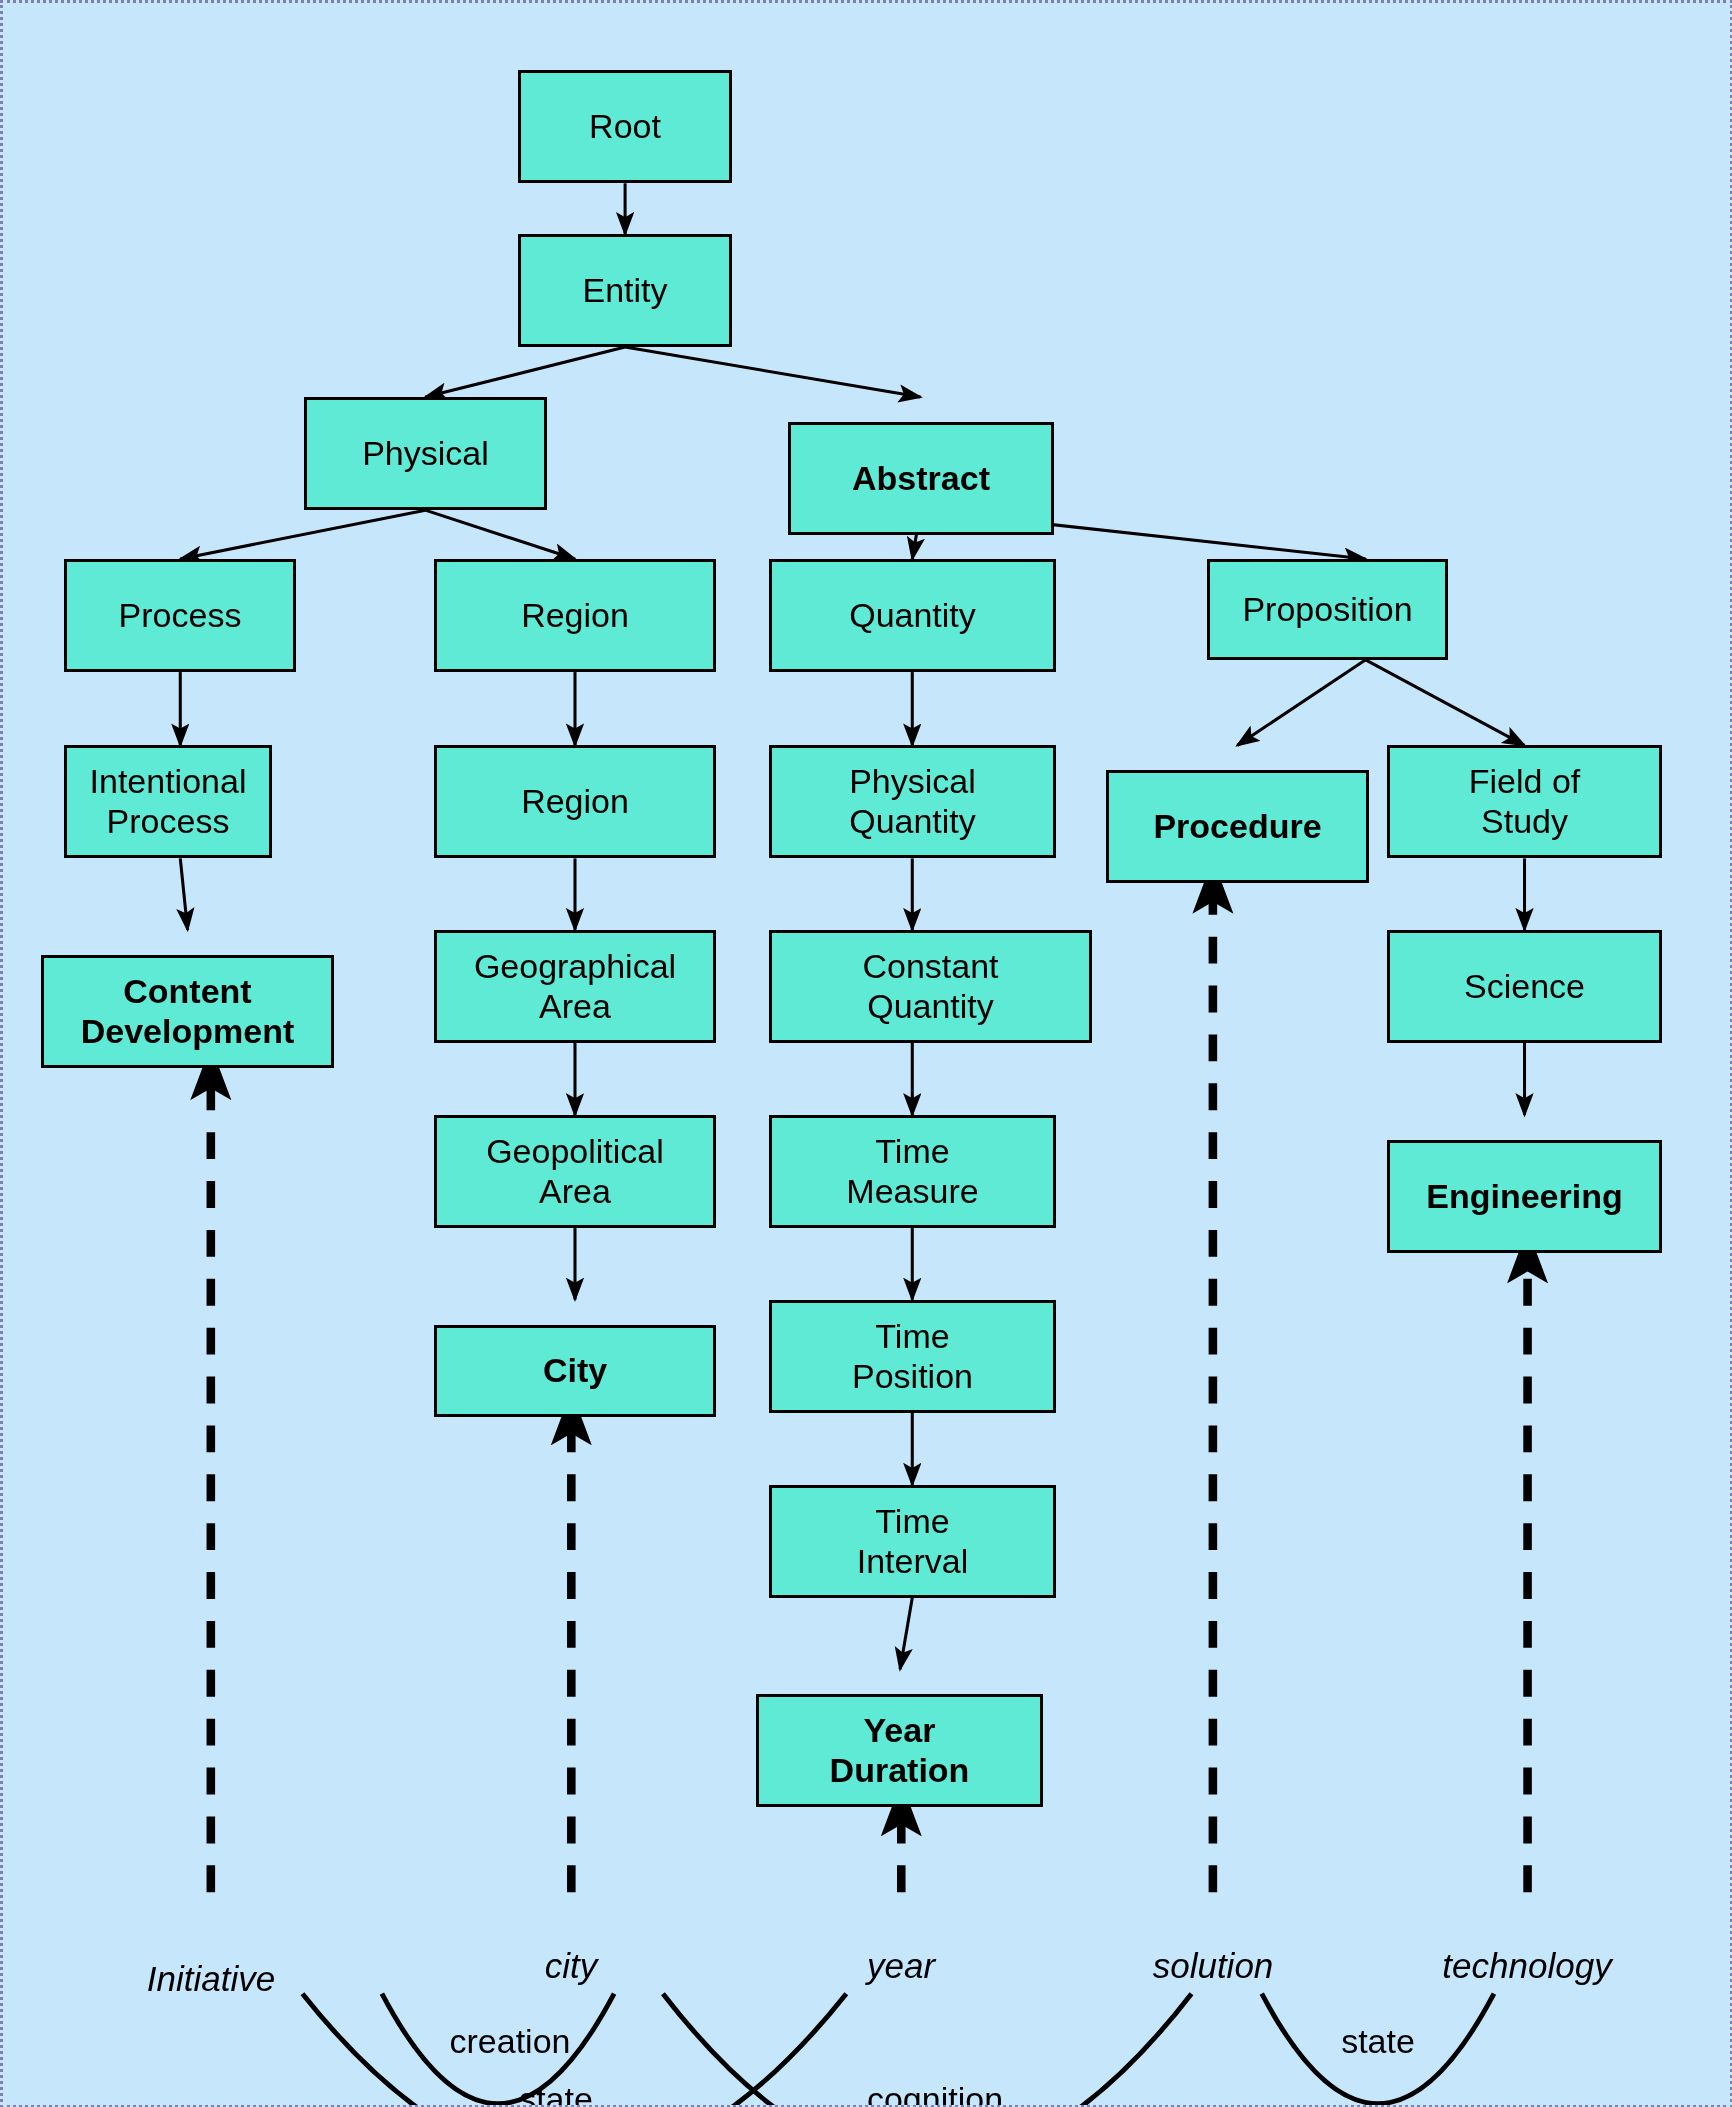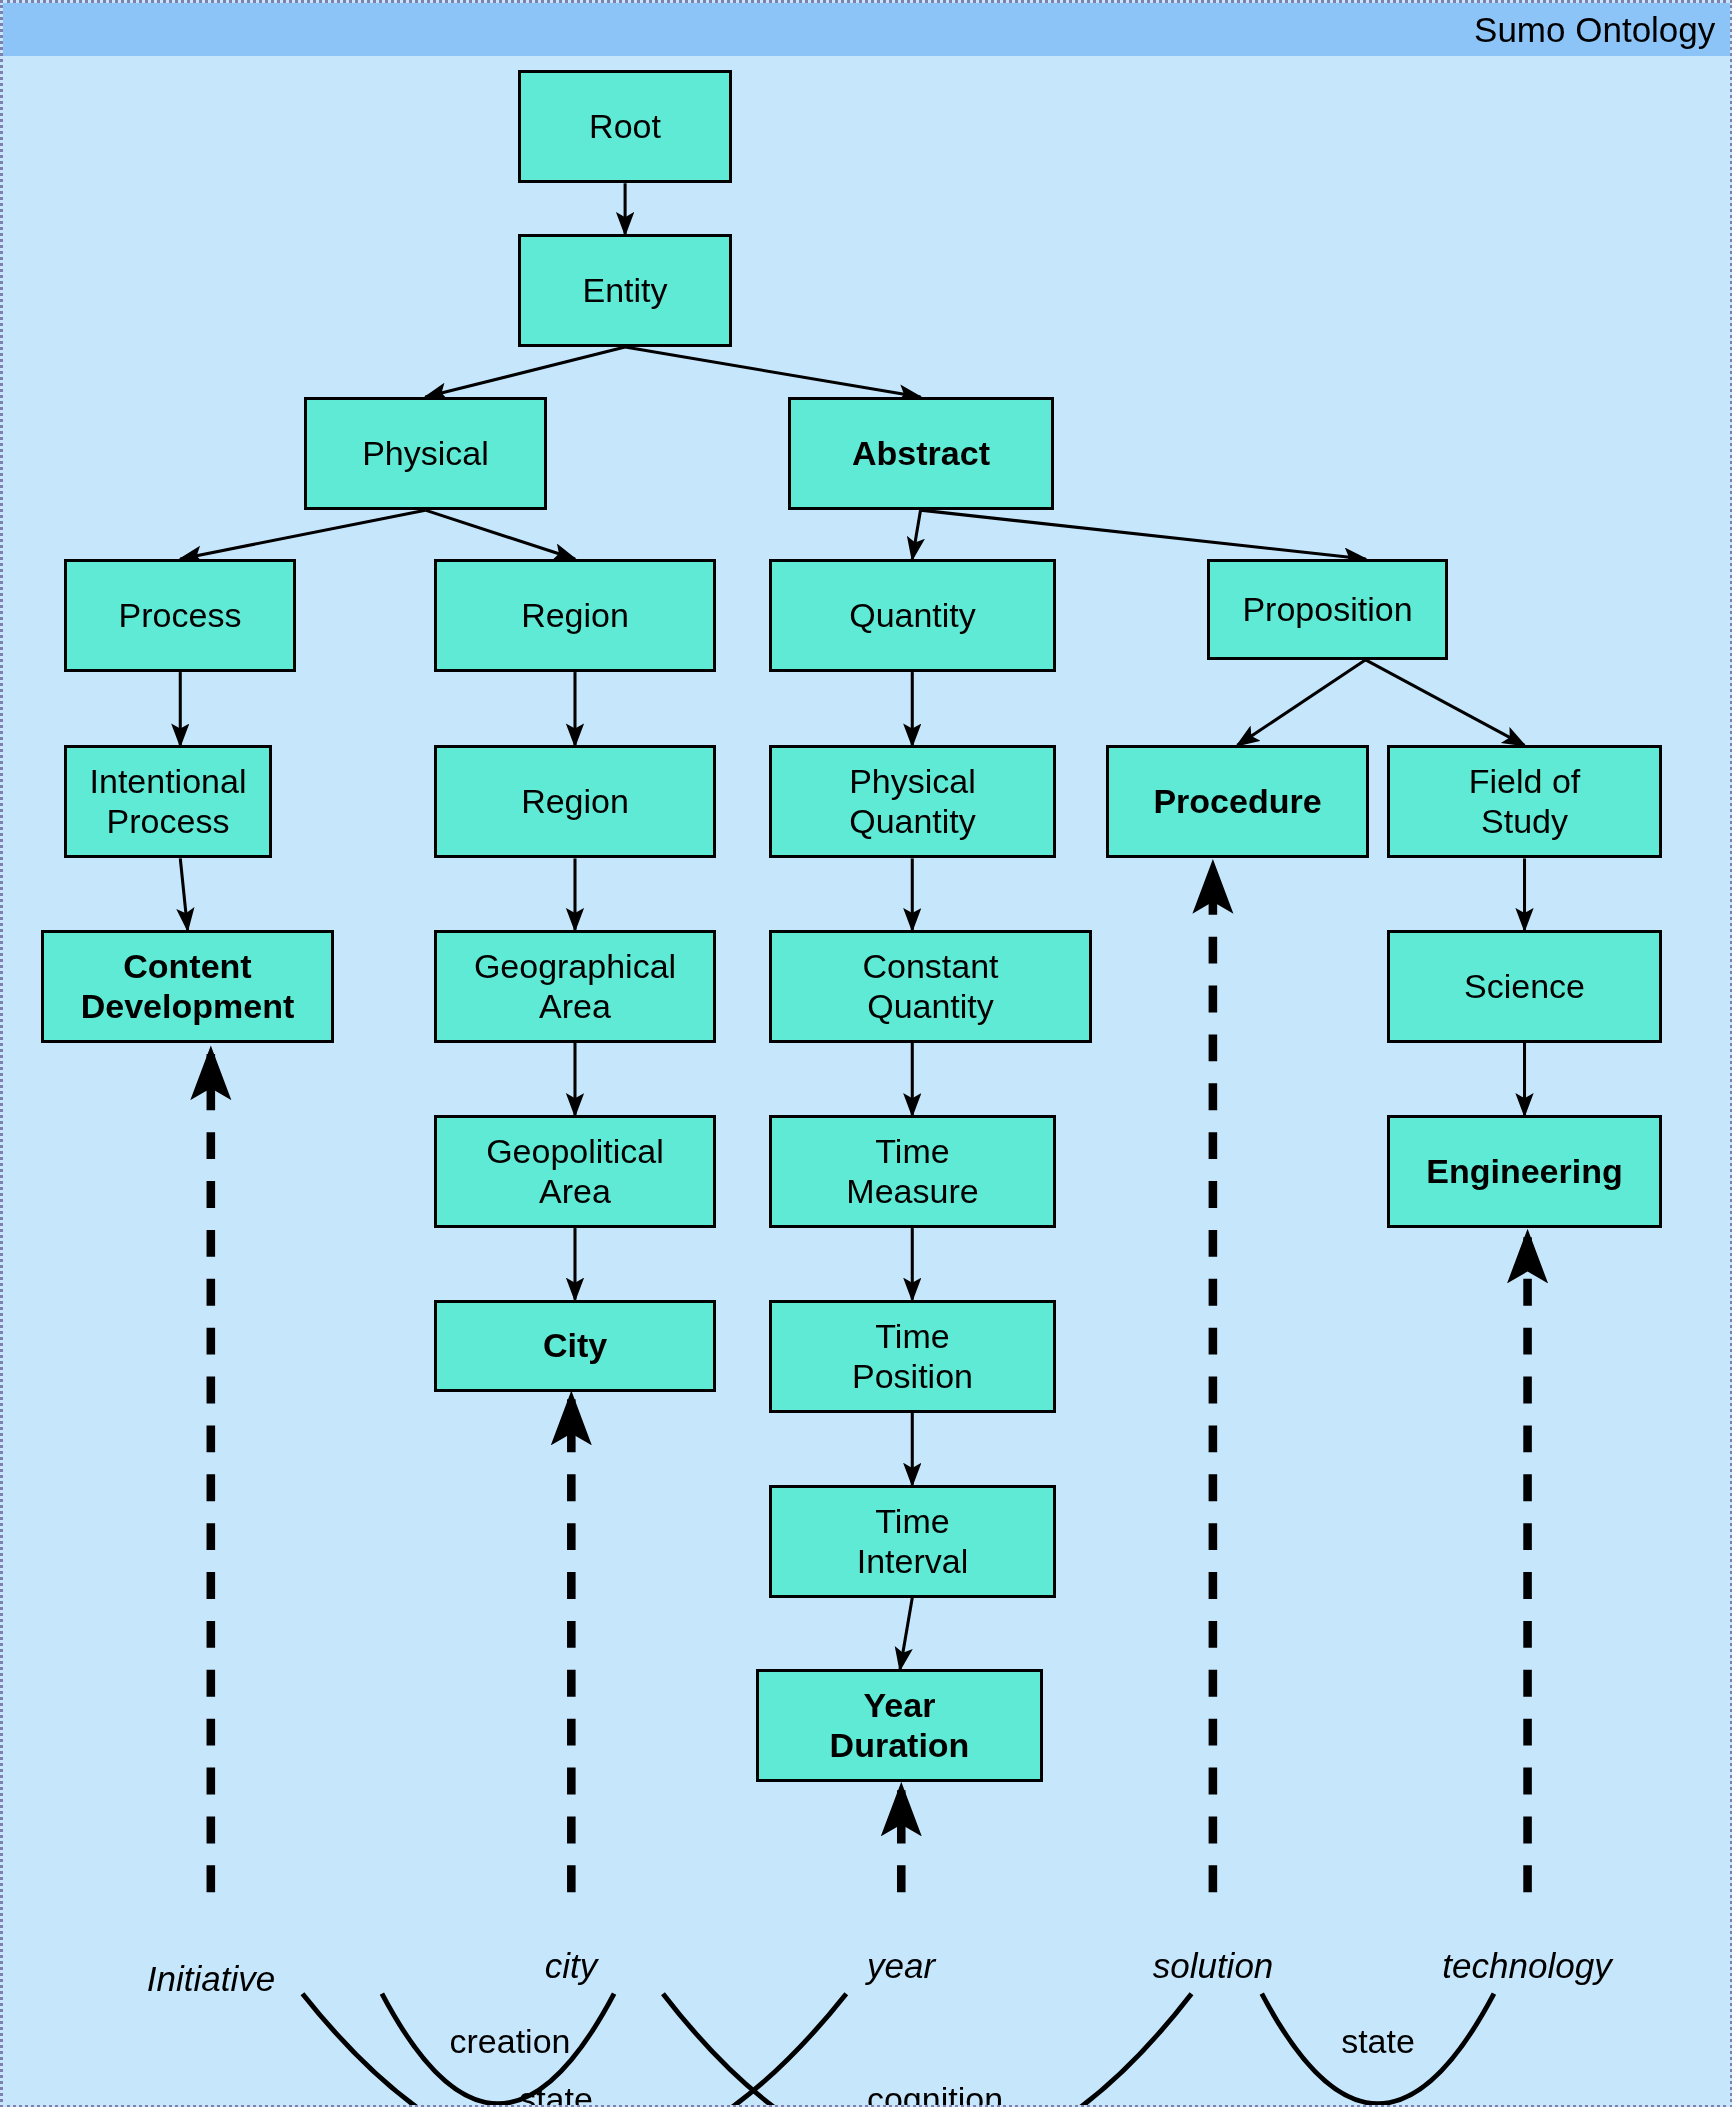--- a/index.html
+++ b/index.html
@@ -29,21 +29,21 @@
     background:#5eead4;
     border:3.1px solid #000;
     box-sizing:border-box;
     display:flex;align-items:center;justify-content:center;
     text-align:center;
     font-size:34px;
     color:#000;
     line-height:1.15;
     padding:1.2px 3.7px;
   }
-  .node.bold{font-weight:bold;}
+  .node.bold{font-weight:bold;margin-top:25px;}
   .wordnode{
     position:absolute;
     font-style:italic;
     font-size:35px;
     color:#000;
     text-align:center;
     white-space:nowrap;
     transform:translateX(-50%);
   }
   .arclabel{
@@ -58,23 +58,20 @@
     position:absolute;left:0;top:0;
     width:1733px;height:2108px;
     pointer-events:none;
   }
 </style>
 </head>
 <body>
 
 <div id="page">
 
-  <div class="band top">
-    <span class="band-label">Sumo Ontology</span>
-  </div>
 
 
   <svg class="layer" id="edge-layer" viewBox="0 0 2836 3450">
     <defs>
       <marker id="arrow" markerWidth="9" markerHeight="9" refX="7.2" refY="3" orient="auto" markerUnits="strokeWidth">
         <path d="M0,0 L8,3 L0,6 L1.7,3 z" fill="#000"></path>
       </marker>
       <marker id="arrow-thick" markerWidth="7" markerHeight="7" refX="5.4" refY="2.4" orient="auto" markerUnits="strokeWidth">
         <path d="M0,0 L6.4,2.4 L0,4.8 L1.4,2.4 z" fill="#000"></path>
       </marker>

